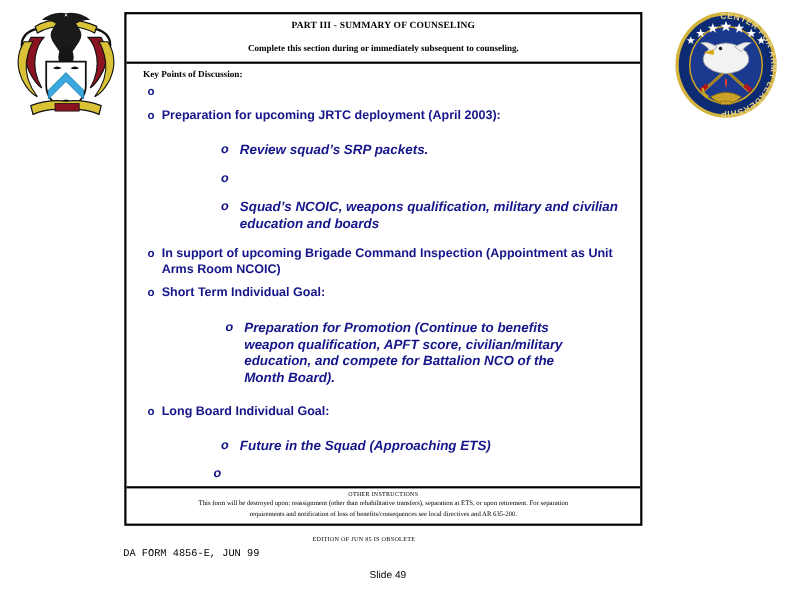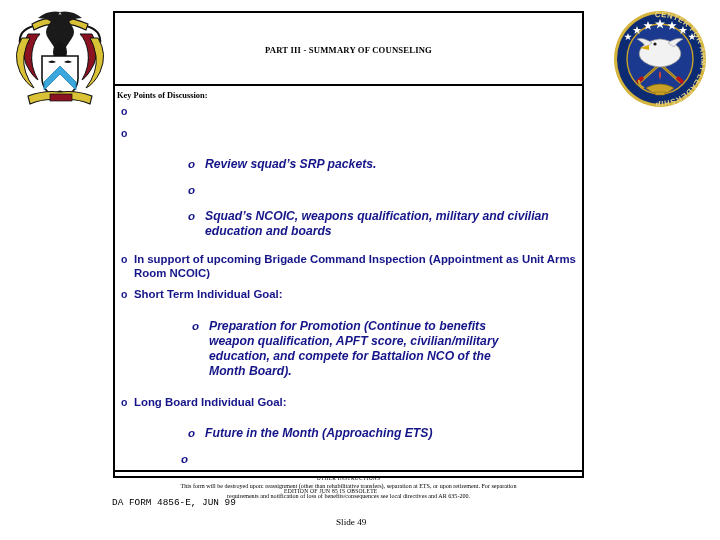--- a/index.html
+++ b/index.html
@@ -41,21 +41,20 @@
     border: 2px solid #000000;
     box-sizing: border-box;
     background: transparent;
   }
   .form-header {
     height: 45px;
     border-bottom: 2px solid #000000;
     box-sizing: border-box;
     text-align: center;
     padding-top: 4px;
-    margin-top: 28px;
   }
   .part-title {
     font-family: "Liberation Serif", serif;
     font-weight: bold;
     font-size: 8.6px;
     letter-spacing: 0.2px;
     color: #000000;
     line-height: 11px;
   }
   .part-sub {
@@ -64,21 +63,21 @@
     font-size: 8.2px;
     color: #000000;
     margin-top: 10px;
     line-height: 11px;
   }
 
   .form-body {
     position: relative;
     height: 384px;
     box-sizing: border-box;
-    padding: 5px 0 0 0;
+    padding: 5px 0 0 13px;
     overflow: visible;
   }
 
   .key-points {
     font-family: "Liberation Serif", serif;
     font-weight: bold;
     font-size: 8.4px;
     color: #000000;
     margin: 0 0 5px 2px;
   }
@@ -165,21 +164,21 @@
     font-family: "Liberation Serif", serif;
     font-size: 5.6px;
     letter-spacing: 0.25px;
     color: #000000;
     white-space: nowrap;
   }
   .slide-num {
     position: absolute;
     left: 336px;
     top: 517px;
-    font-family: Liberation Serif, serif;
+    font-family: Liberation Sans, sans-serif;
     font-size: 9.2px;
     color: #000000;
     white-space: nowrap;
   }
 </style>
 </head>
 <body>
 
 <div class="emblem-left">
   <svg viewBox="0 0 112 112" width="112" height="112">
@@ -259,31 +258,33 @@
     <text font-family="Liberation Sans, sans-serif" font-size="7.6" font-weight="bold" fill="#e6d28a" letter-spacing="0.6">
       <textPath href="#ringpath" startOffset="50%" text-anchor="middle">CENTER FOR ARMY LEADERSHIP</textPath>
     </text>
   </svg>
 </div>
 
 <div class="form-box">
 
   <div class="form-header">
     <div class="part-title">PART III - SUMMARY OF COUNSELING</div>
+    <div class="part-sub">Complete this section during or immediately subsequent to counseling.</div>
   </div>
 
   <div class="form-body">
     <div class="key-points">Key Points of Discussion:</div>
 
     <div class="bullet lvl1">
       <span class="marker">o</span>
     </div>
 
     <div class="bullet lvl1 gap-xl">
       <span class="marker">o</span>
+      <span class="text">Preparation for upcoming JRTC deployment (April 2003):</span>
     </div>
 
     <div class="bullet lvl2">
       <span class="marker">o</span>
       <span class="text">Review squad’s SRP packets.</span>
     </div>
 
     <div class="bullet lvl2">
       <span class="marker">o</span>
     </div>
@@ -308,21 +309,21 @@
       <span class="text">Preparation for Promotion (Continue to benefits weapon qualification, APFT score, civilian/military education, and compete for Battalion NCO of the Month Board).</span>
     </div>
 
     <div class="bullet lvl1 gap-xl">
       <span class="marker">o</span>
       <span class="text">Long Board Individual Goal:</span>
     </div>
 
     <div class="bullet lvl2">
       <span class="marker">o</span>
-      <span class="text">Future in the Month (Approaching ETS)</span>
+      <span class="text">Future in the Squad (Approaching ETS)</span>
     </div>
 
     <div class="bullet lvl2" style="margin-left:66px;">
       <span class="marker">o</span>
     </div>
   </div>
 
   <div class="form-footer">
     <div class="other-inst-title">OTHER INSTRUCTIONS</div>
     <div class="other-inst-body">This form will be destroyed upon: reassignment (other than rehabilitative transfers), separation at ETS, or upon retirement.  For separation</div>

